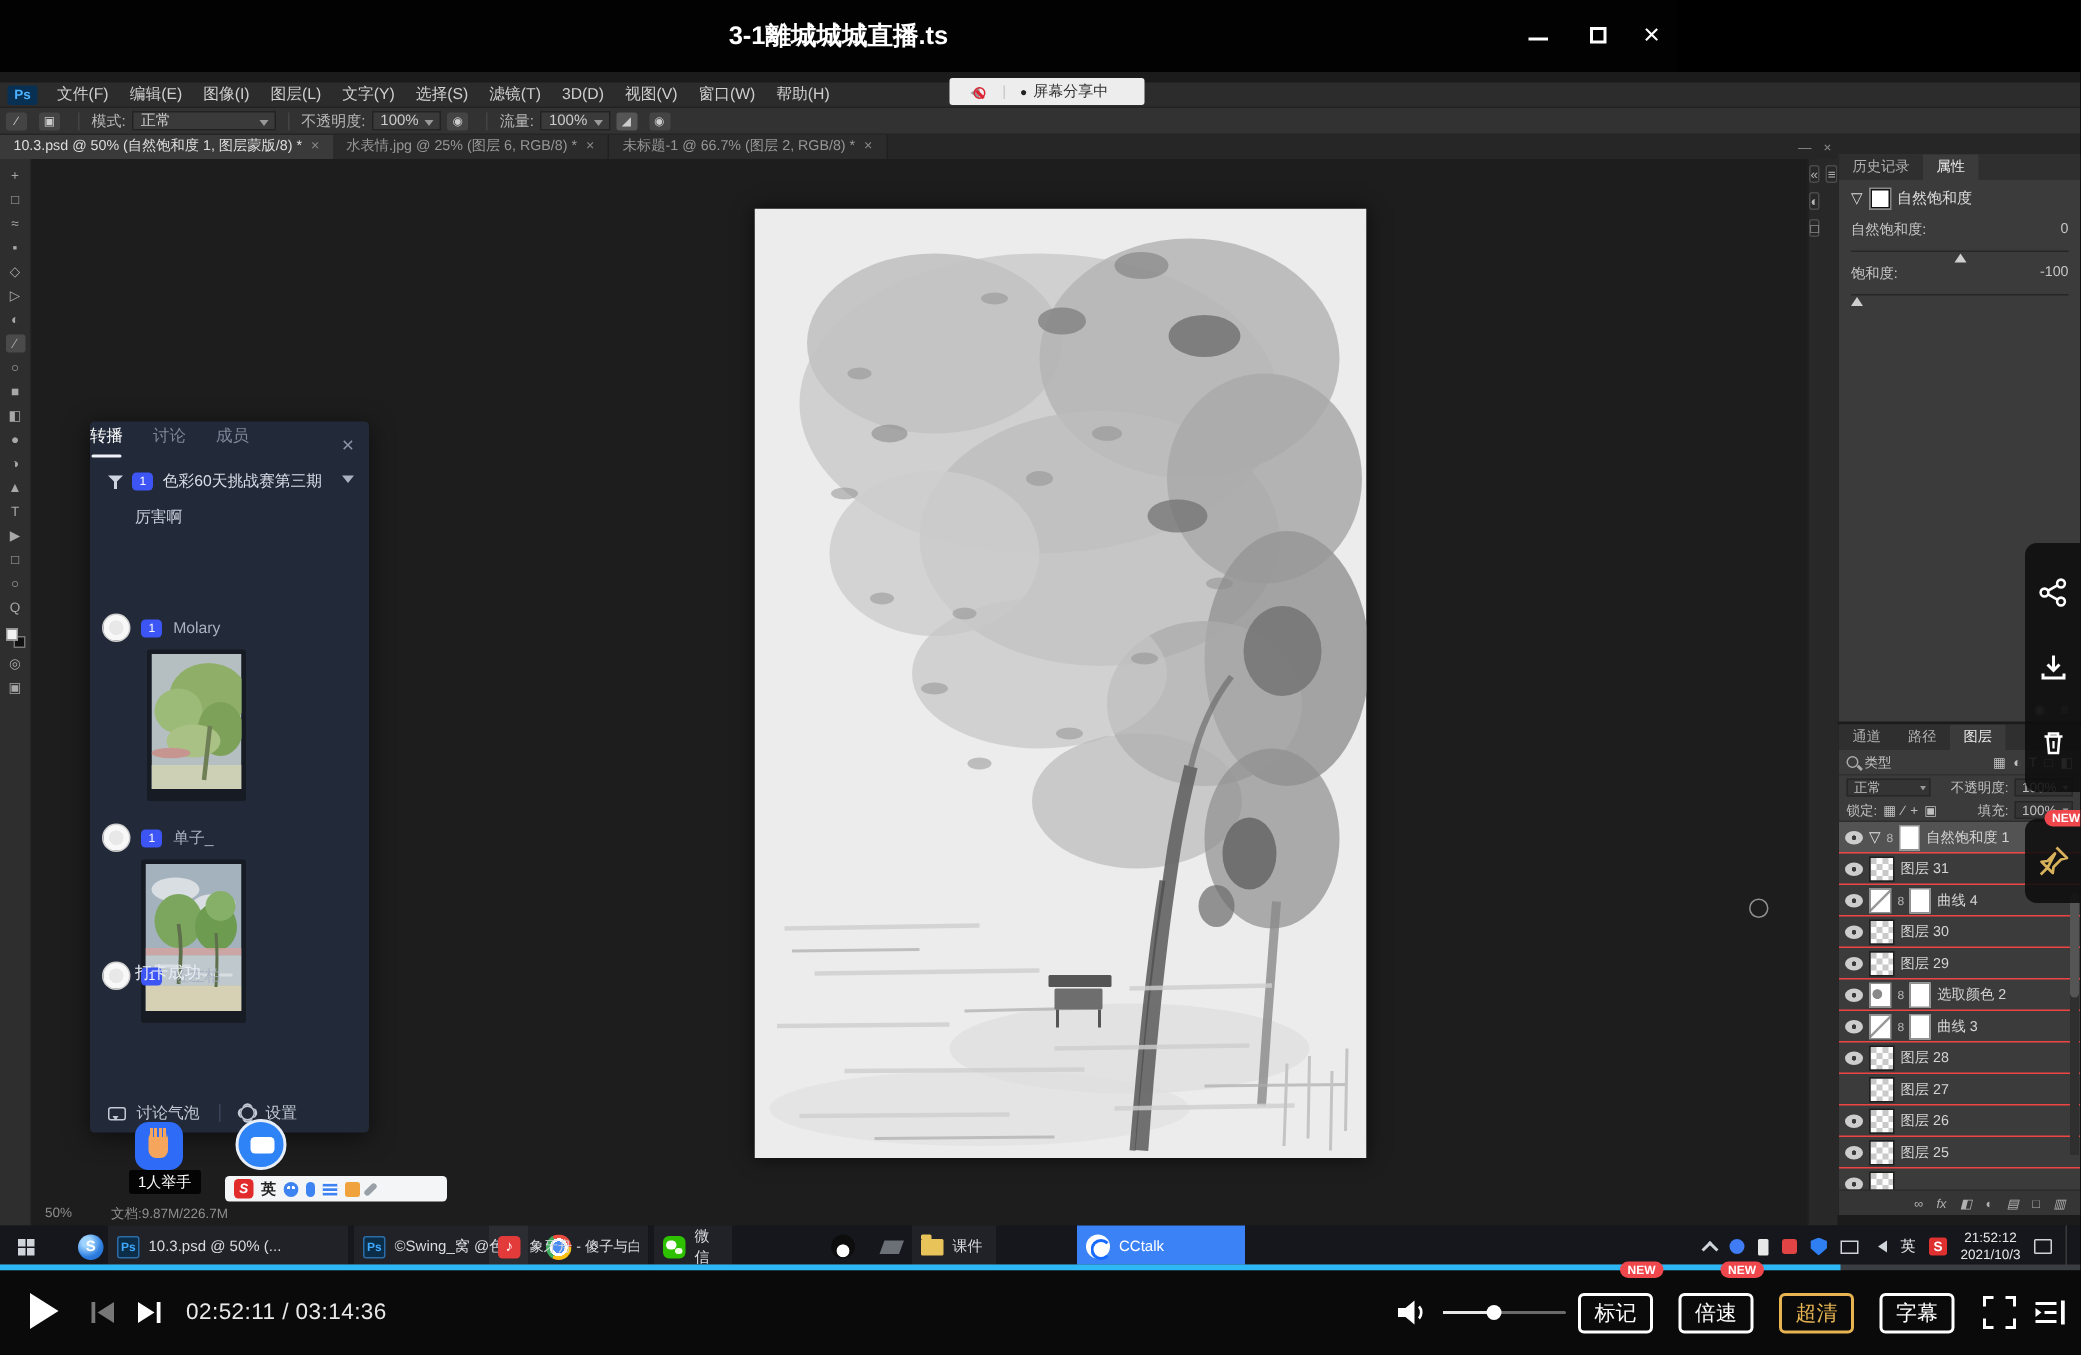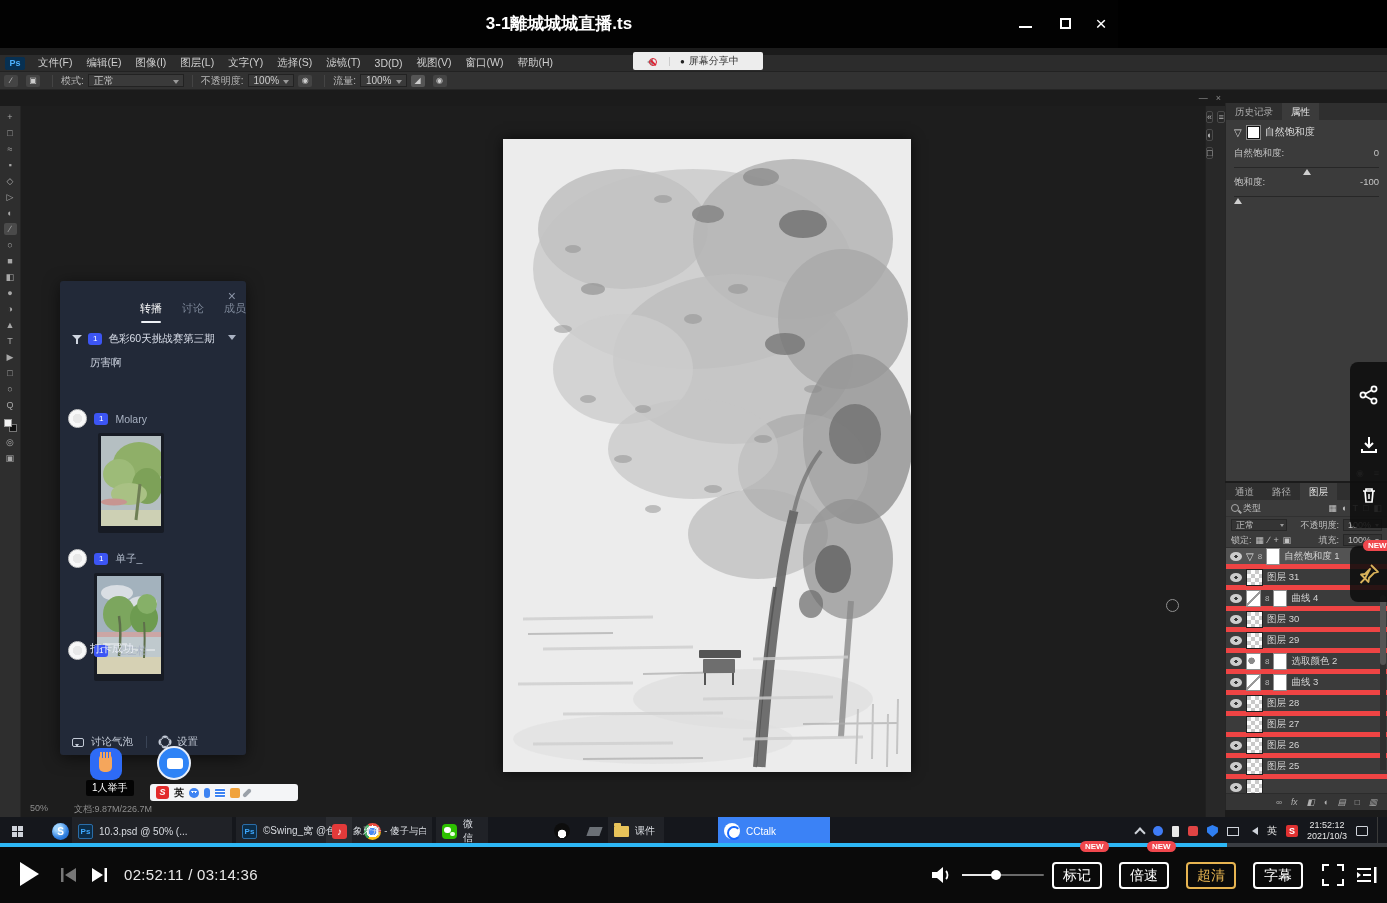--- a/index.html
+++ b/index.html
@@ -86,40 +86,40 @@
 
 
 #layerspanel{position:absolute;left:1225px;top:435px;width:162px;height:327px;background:#3b3b3b;border-left:1px solid #262626;overflow:hidden}
 #lay-filter{display:flex;align-items:center;gap:4px;height:17px;padding:0 5px;font-size:9px;color:#c0c0c0;border-bottom:1px solid #313131}
 .mag{width:8px;height:8px;border:1.5px solid #aaa;border-radius:50%;position:relative}
 .mag::after{content:"";position:absolute;left:6px;top:6px;width:4px;height:1.5px;background:#aaa;transform:rotate(45deg)}
 #lay-blend{display:flex;align-items:center;height:16px;padding:0 5px;font-size:9px;color:#c0c0c0;gap:4px}
 .mini-box{border:1px solid #272727;background:#343434;height:12px;line-height:11px;padding:0 10px 0 4px;position:relative}
 .mini-box::after{content:"";position:absolute;right:2px;top:4px;border:2.5px solid transparent;border-top:3.5px solid #999}
 #lay-lock{display:flex;align-items:center;height:15px;padding:0 5px;font-size:9px;color:#c0c0c0;gap:4px;border-bottom:1px solid #2e2e2e}
-.lrow{display:flex;align-items:center;height:21px;border-bottom:5px solid #ef4444;font-size:9.5px;color:#d4d4d4;padding-left:4px;gap:4px}
+.lrow{display:flex;align-items:center;height:21px;border-bottom:1px solid #ef4444;font-size:9.5px;color:#d4d4d4;padding-left:4px;gap:4px}
 .lrow.sel{background:#535353}
 .eye{width:12px;height:9px;border-radius:50%;background:radial-gradient(circle,#3a3a3a 1.5px,#cdcdcd 1.6px);flex:none}
 .eye.off{background:none}
 .t-check{width:17px;height:17px;flex:none;border:1px solid #1f1f1f;
   background:repeating-conic-gradient(#fdfdfd 0 25%,#c9c9c9 0 50%) 0 0/8px 8px}
 .t-mask{width:14px;height:17px;flex:none;background:#fff;border:1px solid #8f8f8f}
 .t-adj{color:#e3e3e3;font-size:10px;flex:none}
 .t-curve{width:15px;height:17px;flex:none;background:linear-gradient(135deg,#fff 45%,#9a9a9a 46%,#9a9a9a 54%,#fff 55%);border:1px solid #8f8f8f}
 .t-selc{width:15px;height:17px;flex:none;border:1px solid #8f8f8f;background:radial-gradient(circle at 35% 45%,#8a8a8a 3px,#fff 3.5px)}
 .chain{font-size:8px;color:#b5b5b5;flex:none}
 #lay-foot{position:absolute;left:0;bottom:0;width:100%;height:17px;background:#353535;border-top:1px solid #2c2c2c;
   display:flex;justify-content:flex-end;gap:9px;align-items:center;padding-right:10px;font-size:8.5px;color:#b0b0b0;font-style:italic}
 #lay-scroll{position:absolute;right:1px;top:112px;width:6px;height:175px;background:#2f2f2f}
 #lay-scroll i{display:block;width:100%;height:70px;background:#555;border-radius:3px}
 
 
 #cctalk{position:absolute;left:60px;top:233px;width:186px;height:474px;background:#222938;
   border-radius:3px;box-shadow:0 3px 16px rgba(0,0,0,.55);z-index:20}
-#cc-tabs{display:flex;justify-content:flex-end;gap:20px;padding-top:20px;font-size:11px;color:#7e8899}
+#cc-tabs{display:flex;justify-content:flex-start;gap:20px;padding-top:2px;font-size:11px;color:#7e8899}
 .cc-tab.active{color:#fff;position:relative}
 .cc-tab.active::after{content:"";position:absolute;left:50%;bottom:-7px;transform:translateX(-50%);width:20px;height:2.5px;background:#eef1f6;border-radius:2px}
 #cc-close{position:absolute;right:10px;top:7px;color:#8b94a6;font-size:14px}
 #cc-filter{display:flex;align-items:center;gap:6px;margin:16px 10px 0 12px;font-size:10.5px;color:#d8dde8}
 .funnel-ic{width:10px;height:10px;position:relative}
 .funnel-ic::before{content:"";position:absolute;left:0;top:1px;border-left:5px solid transparent;border-right:5px solid transparent;border-top:5px solid #cfd5e0}
 .funnel-ic::after{content:"";position:absolute;left:4px;top:5px;width:2px;height:5px;background:#cfd5e0}
 .ccbadge{background:#3c55f4;color:#fff;font-size:8px;line-height:12px;height:12px;padding:0 5px;border-radius:3px;flex:none}
 #cc-filter .chev{margin-left:auto;width:0;height:0;border:4px solid transparent;border-top:5px solid #aab2c2}
 #cc-msg0{margin:10px 0 0 30px;font-size:10.5px;color:#c9d0dd}
@@ -278,20 +278,25 @@
     <span>不透明度:</span>
     <span class="opt-box">100%</span>
     <span class="opt-ic" data-g="◉"></span>
     <span class="sep"></span>
     <span>流量:</span>
     <span class="opt-box">100%</span>
     <span class="opt-ic" style="background:#555" data-g="◢"></span>
     <span class="opt-ic" data-g="◉"></span>
   </div>
 
+  <div id="tabbar">
+    <span class="dtab active"><span>10.3.psd @ 50% (自然饱和度 1, 图层蒙版/8) *</span><span class="x" data-g="×"></span></span>
+    <span class="dtab inactive"><span>水表情.jpg @ 25% (图层 6, RGB/8) *</span><span class="x" data-g="×"></span></span>
+    <span class="dtab inactive"><span>未标题-1 @ 66.7% (图层 2, RGB/8) *</span><span class="x" data-g="×"></span></span>
+  </div>
   <div id="tabbar-ctrls">
     <span data-g="—"></span>
     <span data-g="×"></span>
   </div>
 
   <div id="toolbar">
     <span class="tool" data-g="+"></span>
     <span class="tool" data-g="□"></span>
     <span class="tool" data-g="≈"></span>
     <span class="tool" data-g="▪"></span>

